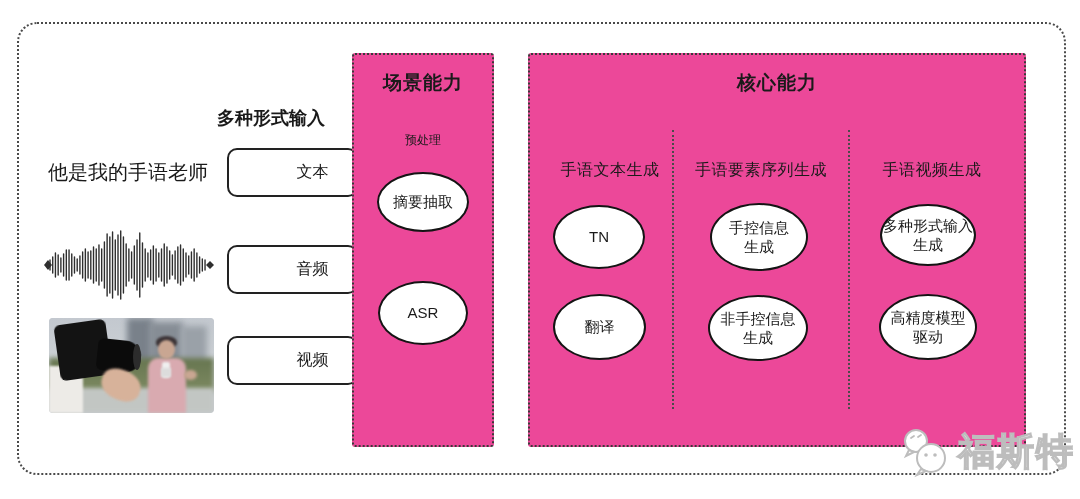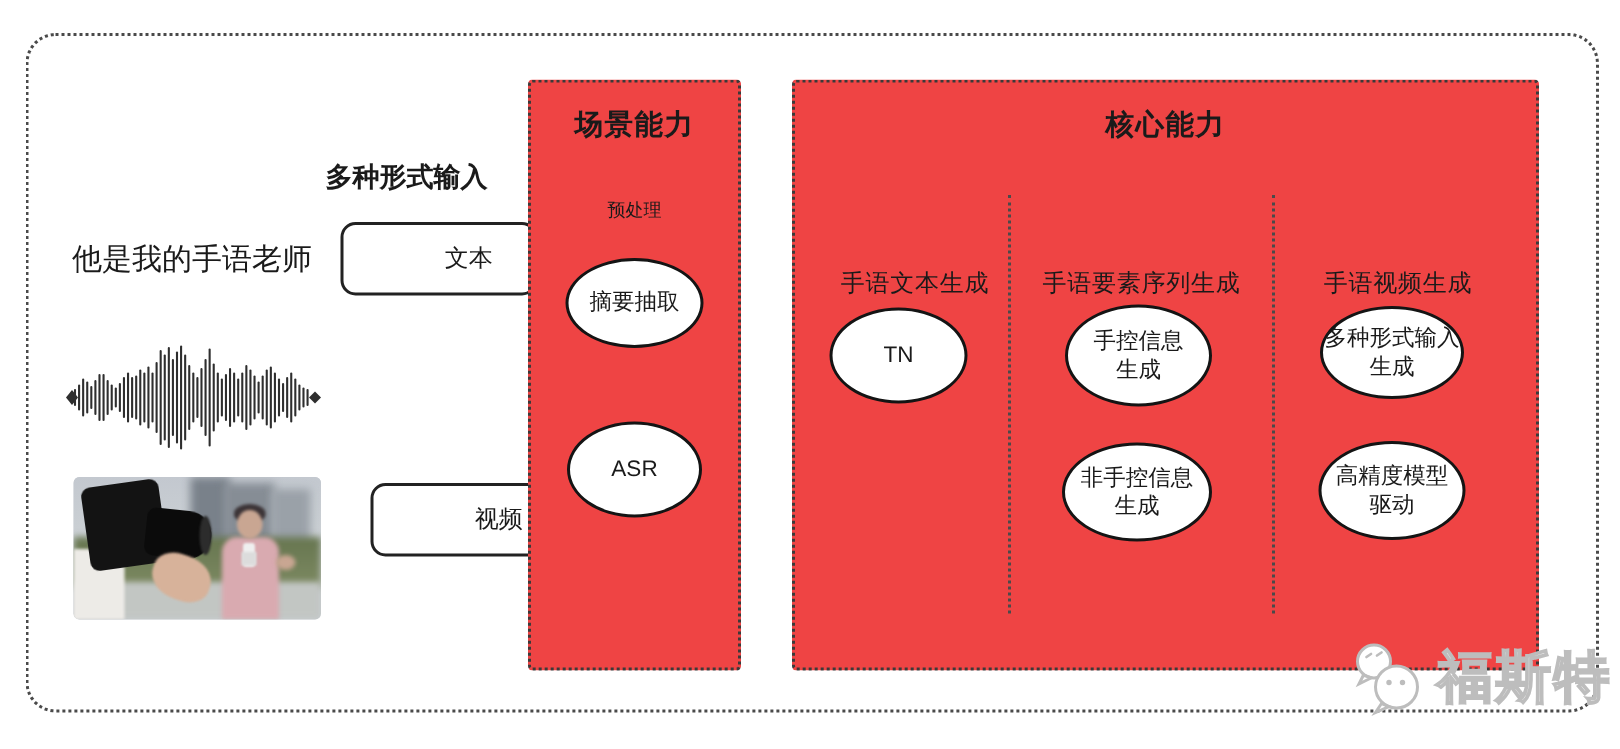--- a/index.html
+++ b/index.html
@@ -1,29 +1,29 @@
 <!DOCTYPE html>
 <html><head>
 <meta charset="utf-8">
 <style>
   html,body{margin:0;padding:0;background:#fff;}
   .stage{position:relative;width:1080px;height:499px;background:#fff;overflow:hidden;
          font-family:"Liberation Sans","DejaVu Sans",sans-serif;color:#1a1a1a;}
   .outer{position:absolute;left:17px;top:22px;width:1045px;height:449px;
          border:2px dotted #4a4a4a;border-radius:20px;}
-  .dbox{position:absolute;border:2px dotted #3a3a3a;border-radius:3px;background:#ef4444;}
+  .dbox{position:absolute;border:2px dotted #3a3a3a;border-radius:3px;background:#ec4899;}
   .scene-box{left:352px;top:53px;width:138px;height:390px;}
   .core-box{left:528px;top:53px;width:494px;height:390px;}
   .sec-title{position:absolute;left:0;width:100%;top:15px;text-align:center;
              font-size:19px;font-weight:700;letter-spacing:1px;}
   .sub-label{position:absolute;left:0;width:100%;top:77px;text-align:center;font-size:12px;}
   .ellipse{position:absolute;border:2.5px solid #141414;border-radius:50%;background:#fff;
            display:flex;flex-direction:column;align-items:center;justify-content:center;
            text-align:center;font-size:15px;line-height:1.3;}
-  .col-header{position:absolute;top:105px;text-align:center;font-size:16px;letter-spacing:0.5px;margin-top:19px;}
+  .col-header{position:absolute;top:105px;text-align:center;font-size:16px;letter-spacing:0.5px;}
   .divider{position:absolute;top:75px;height:279px;width:0;border-left:2px dotted #4a4a4a;}
   .input-header{position:absolute;left:211px;top:106px;width:120px;text-align:center;
                 font-size:18px;font-weight:700;}
   .sample-text{position:absolute;left:48px;top:159px;font-size:20px;}
   .in-box{position:absolute;left:227px;width:87px;height:45px;border:2px solid #222;
           border-radius:10px;background:#fff;display:flex;align-items:center;
           justify-content:center;font-size:16px;padding-left:40px;}
   .waveform{position:absolute;left:42px;top:228px;width:172px;height:74px;}
   #wave line{stroke:#2e2e2e;stroke-width:1.4;stroke-linecap:round;}
   
@@ -138,21 +138,22 @@
     <div class="ph-micflag"></div>
     <div class="ph-hand"></div>
     <div class="ph-shirt"></div>
     <div class="ph-cam-body"></div>
     <div class="ph-cam-lens"></div>
     <div class="ph-cam-ring"></div>
     <div class="ph-arm"></div>
   </div>
 
   <div class="in-box" style="top:148px;">文本</div>
-  <div class="in-box" style="top:322px;margin-left:20px;">视频</div>
+  <div class="in-box" style="top:245px;">音频</div>
+  <div class="in-box" style="top:336px;">视频</div>
 
   <div class="dbox scene-box">
     <div class="sec-title">场景能力</div>
     <div class="sub-label">预处理</div>
   </div>
   <div class="ellipse" style="left:377px;top:172px;width:88px;height:56px;">
     <span>摘要抽取</span>
   </div>
   <div class="ellipse" style="left:378px;top:281px;width:86px;height:60px;align-items:center;">
     <span>ASR</span>
@@ -162,20 +163,23 @@
     <div class="sec-title">核心能力</div>
     <div class="divider" style="left:142px;"></div>
     <div class="divider" style="left:318px;"></div>
     <div class="col-header" style="left:10px;width:140px;">手语文本生成</div>
     <div class="col-header" style="left:156px;width:150px;">手语要素序列生成</div>
     <div class="col-header" style="left:332px;width:140px;">手语视频生成</div>
   </div>
 
   <div class="ellipse" style="left:553px;top:205px;width:88px;height:60px;">
     <span>TN</span>
+  </div>
+  <div class="ellipse" style="left:553px;top:294px;width:89px;height:62px;">
+    <span>翻译</span>
   </div>
 
   <div class="ellipse" style="left:710px;top:203px;width:94px;height:64px;">
     <span>手控信息</span>
     <span>生成</span>
   </div>
   <div class="ellipse" style="left:708px;top:295px;width:96px;height:62px;">
     <span>非手控信息</span>
     <span>生成</span>
   </div>

